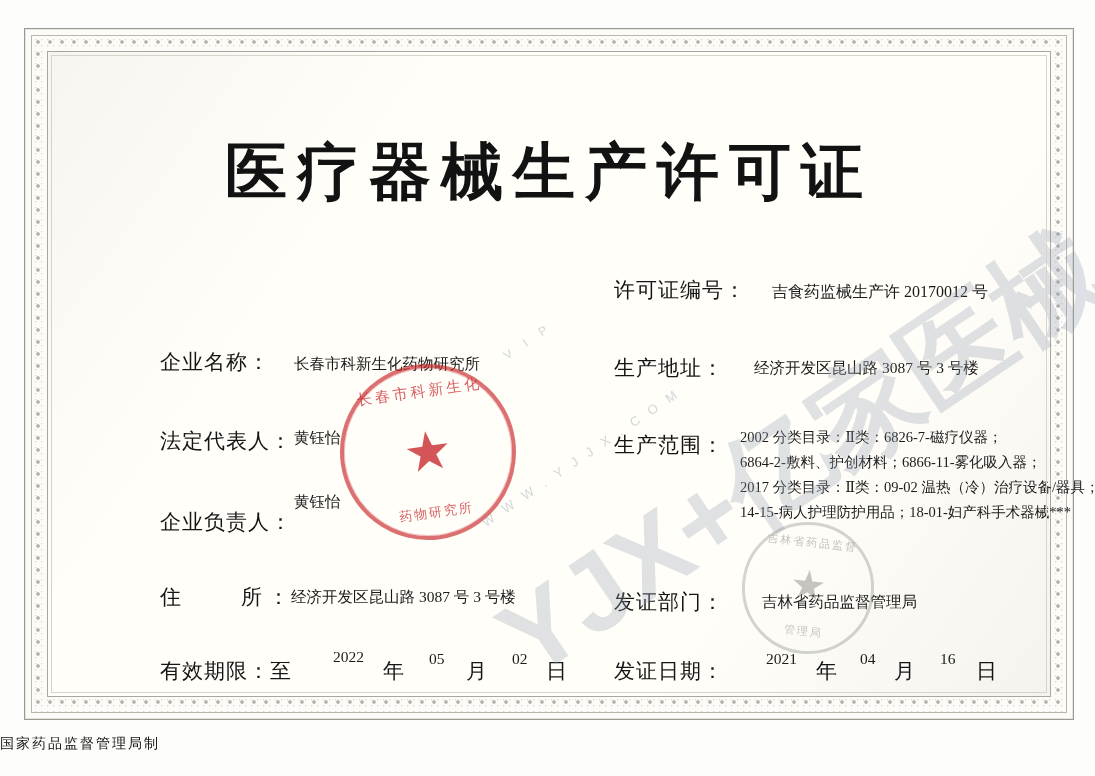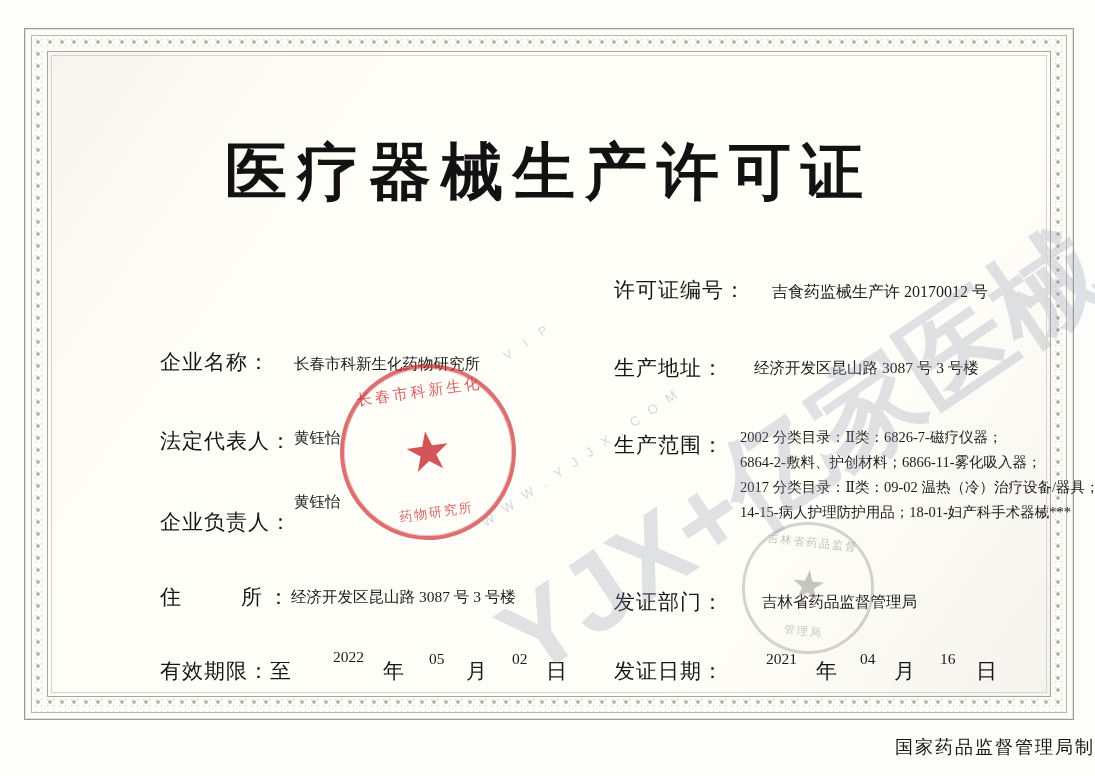--- a/index.html
+++ b/index.html
@@ -281,23 +281,23 @@
     transform: rotate(-34deg);
     white-space: nowrap;
     pointer-events: none;
   }
 
   
   .footer {
     position: absolute;
     left: 0; right: 0;
     top: 735px;
-    text-align: right;
-    font-family: "Liberation Sans", "DejaVu Sans", sans-serif;
-    font-size: 18px;
+    text-align: left;
+    font-family: "Liberation Sans", "DejaVu Sans", sans-serif;
+    font-size: 14px;
     letter-spacing: 2px;
     color: #141414;
   }
 </style>
 </head>
 <body>
 
 <div class="page">
 
   <div class="cert-outer">

